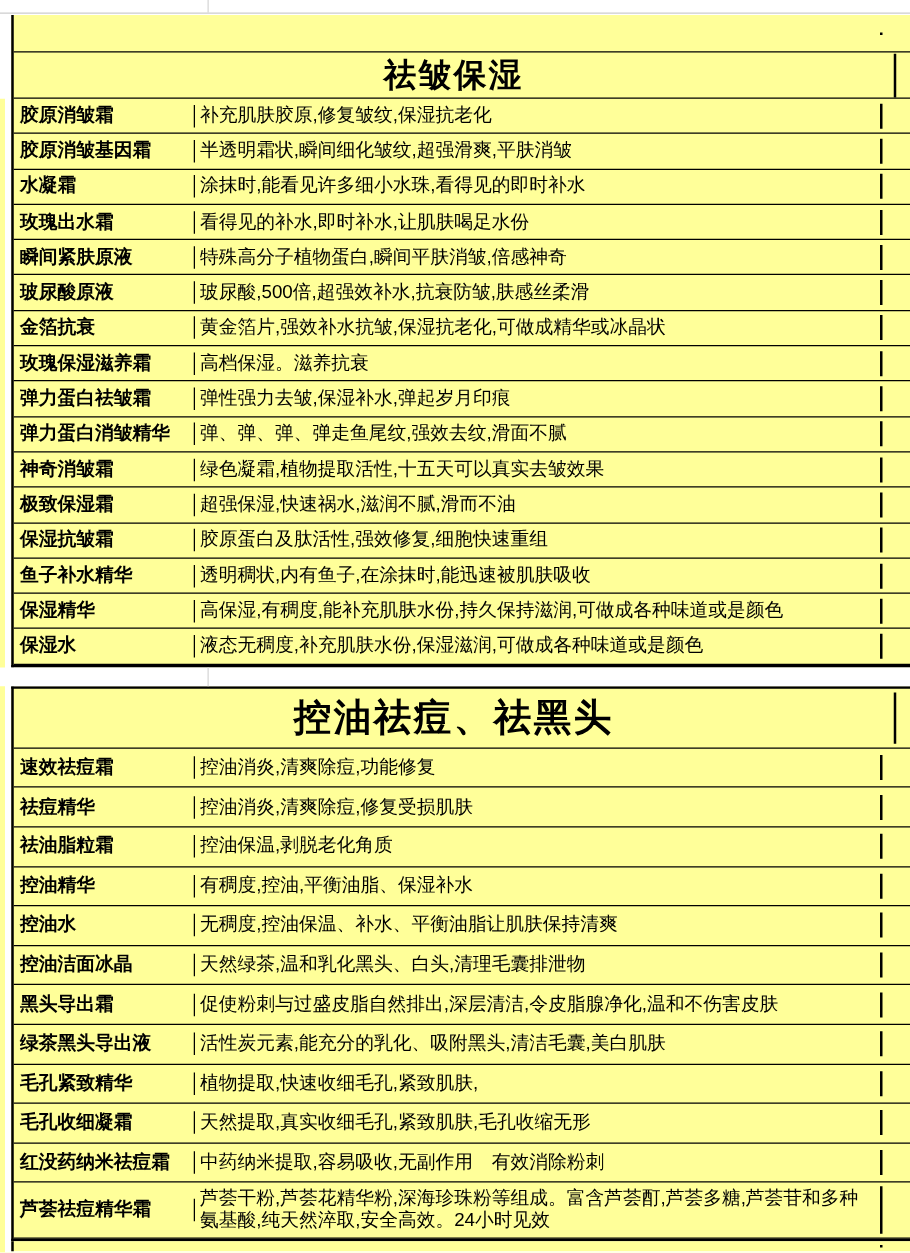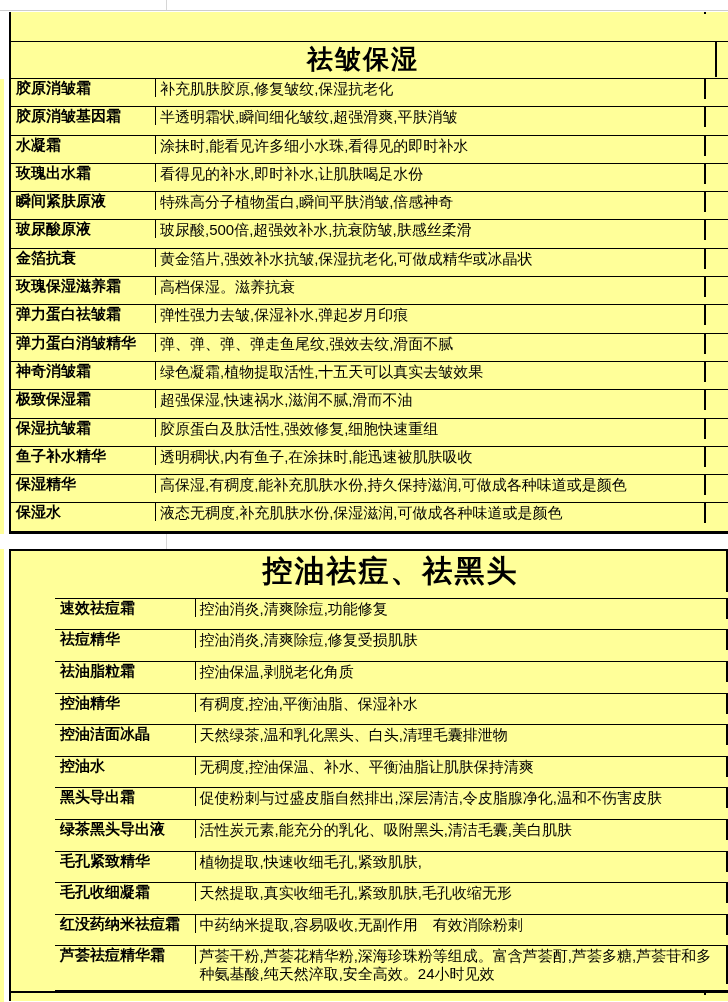--- a/index.html
+++ b/index.html
@@ -10,22 +10,22 @@
     position: relative; overflow: hidden;
     color: #000;
   }
   
   .topstrip { height: 12px; position: relative; background: #fff; }
   .gl-h { position: absolute; left: 0; top: 10px; width: 100%; height: 1px; background: #cdcdcd; }
   .gl-v { position: absolute; left: 166px; top: 0; width: 1px; height: 10px; background: #d6d6d6; }
 
   
   .tbl { margin-left: 9px; border-left: 2px solid #000; background: #ffff99; }
-  .tbl2 { border-top: 2px solid #000; padding-left: 44px; }
-  .row { display: flex; border-bottom: 1px solid #000; align-items: flex-start; }
+  .tbl2 { border-top: 2px solid #000; }
+  .row { display: flex; border-bottom: 1px solid #000; align-items: center; }
   .c1 {
     width: 145px; border-right: 1px solid #000;
     display: flex; align-items: center; padding-left: 5px;
     font-weight: bold; font-size: 15px; line-height: 18px;
   }
   .c2 {
     width: 550px; border-right: 2px solid #000;
     display: flex; align-items: center; padding: 1px 4px 1px 4px;
     font-size: 15px; line-height: 18px;
   }
@@ -268,33 +268,33 @@
     <div class="c1">
       <span class="nm">控油精华</span>
     </div>
     <div class="c2">
       <span class="ds">有稠度,控油,平衡油脂、保湿补水</span>
     </div>
     <div class="rest"></div>
   </div>
         <div class="row">
     <div class="c1">
+      <span class="nm">控油水</span>
+    </div>
+    <div class="c2">
+      <span class="ds">无稠度,控油保温、补水、平衡油脂让肌肤保持清爽</span>
+    </div>
+    <div class="rest"></div>
+  </div>
+        <div class="row">
+    <div class="c1">
       <span class="nm">控油洁面冰晶</span>
     </div>
     <div class="c2">
       <span class="ds">天然绿茶,温和乳化黑头、白头,清理毛囊排泄物</span>
-    </div>
-    <div class="rest"></div>
-  </div>
-        <div class="row">
-    <div class="c1">
-      <span class="nm">控油水</span>
-    </div>
-    <div class="c2">
-      <span class="ds">无稠度,控油保温、补水、平衡油脂让肌肤保持清爽</span>
     </div>
     <div class="rest"></div>
   </div>
         <div class="row">
     <div class="c1">
       <span class="nm">黑头导出霜</span>
     </div>
     <div class="c2">
       <span class="ds">促使粉刺与过盛皮脂自然排出,深层清洁,令皮脂腺净化,温和不伤害皮肤</span>
     </div>

